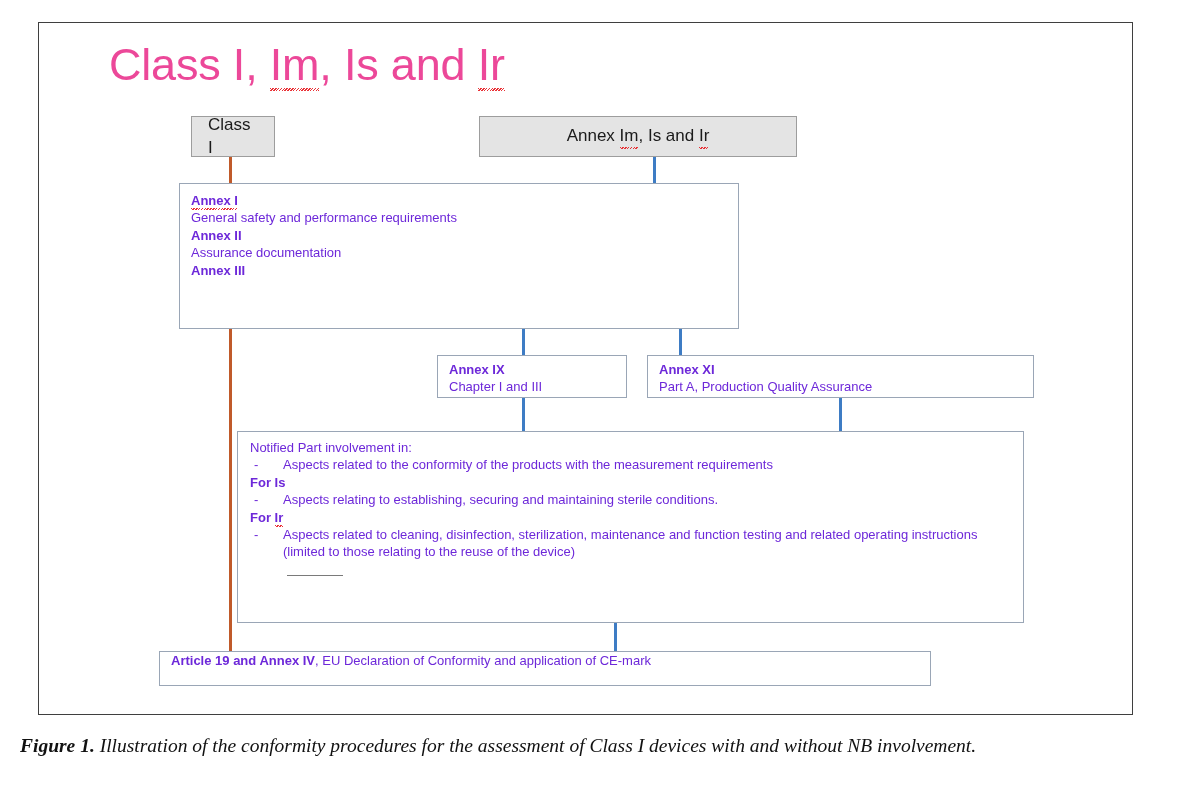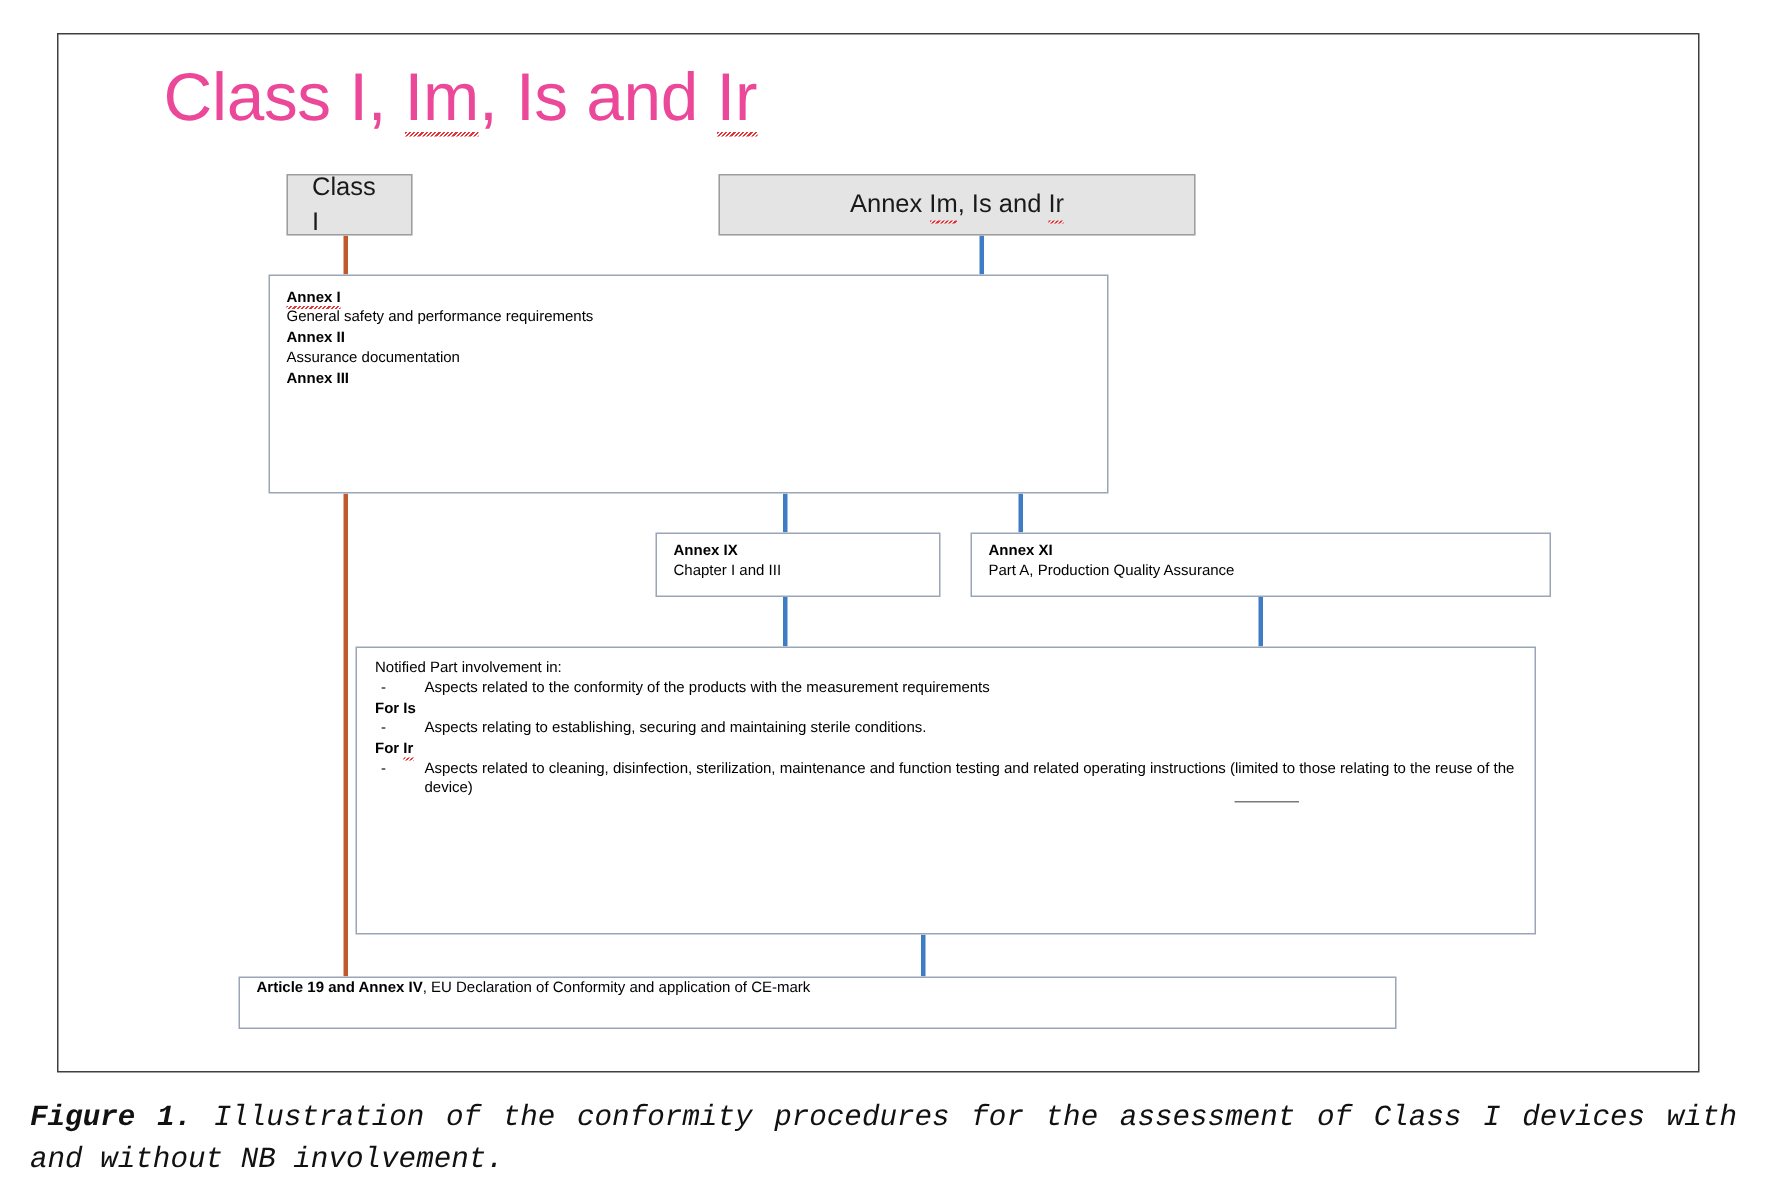--- a/index.html
+++ b/index.html
@@ -69,23 +69,23 @@
     border-bottom: 1.5px solid #7a7a7a;
     padding-bottom: 16px;
   }
 
   
   .node {
     position: absolute;
     box-sizing: border-box;
     background: #ffffff;
     border: 1px solid #9aa6b6;
-    font-size: 10px;
+    font-size: 13px;
     line-height: 1.34;
-    color: #000000;
+    color: #6d28d9;
     padding: 6px 10px 6px 11px;
   }
   .node.shaded {
     background: #e4e4e4;
     border: 1px solid #9d9d9d;
     display: flex;
     align-items: center;
     justify-content: center;
     padding: 16px;
     font-size: 17px;
@@ -116,21 +116,21 @@
   .conn.v { width: 3px; }
   .conn.blue  { background: #3e7cc4; }
   .conn.orange{ background: #c05a2a; }
 
   
   #figure-caption {
     position: absolute;
     left: 20px;
     top: 732px;
     width: 1138px;
-    font-family: Liberation Mono, monospace;
+    font-family: Liberation Serif, serif;
     font-size: 19.5px;
     line-height: 1.42;
     font-style: italic;
     color: #111111;
     text-align: justify;
   }
   #figure-caption .cap-label {
     font-weight: 700;
     font-style: italic;
   }

